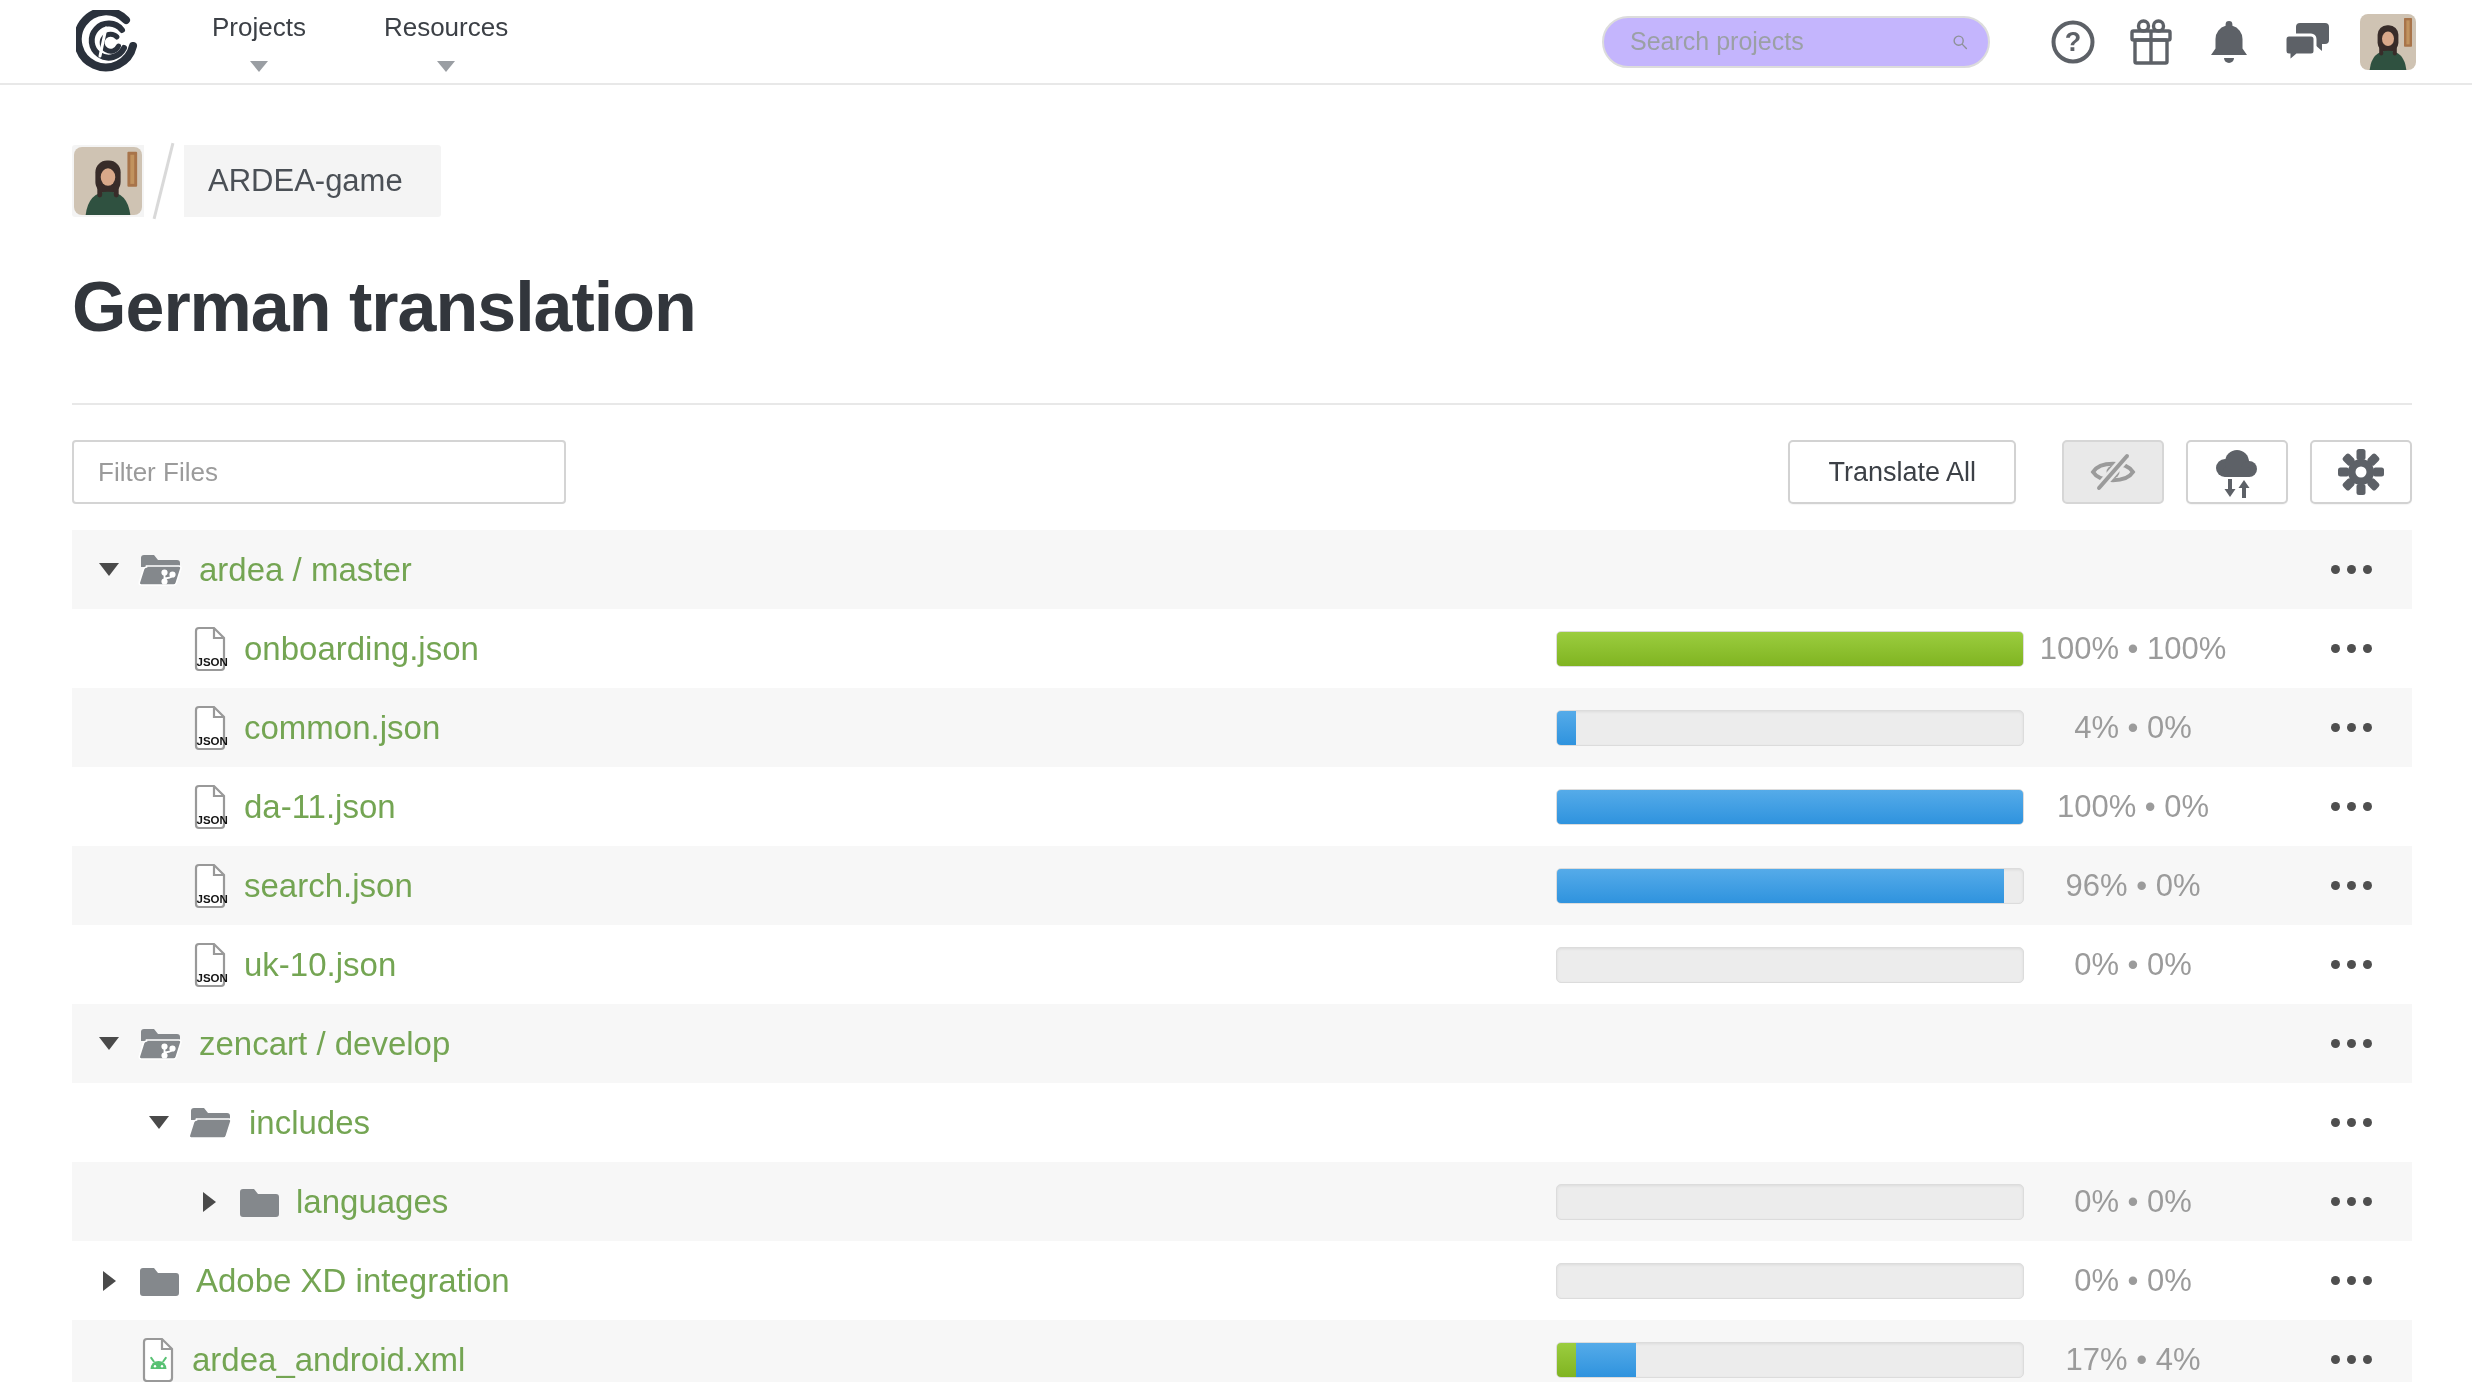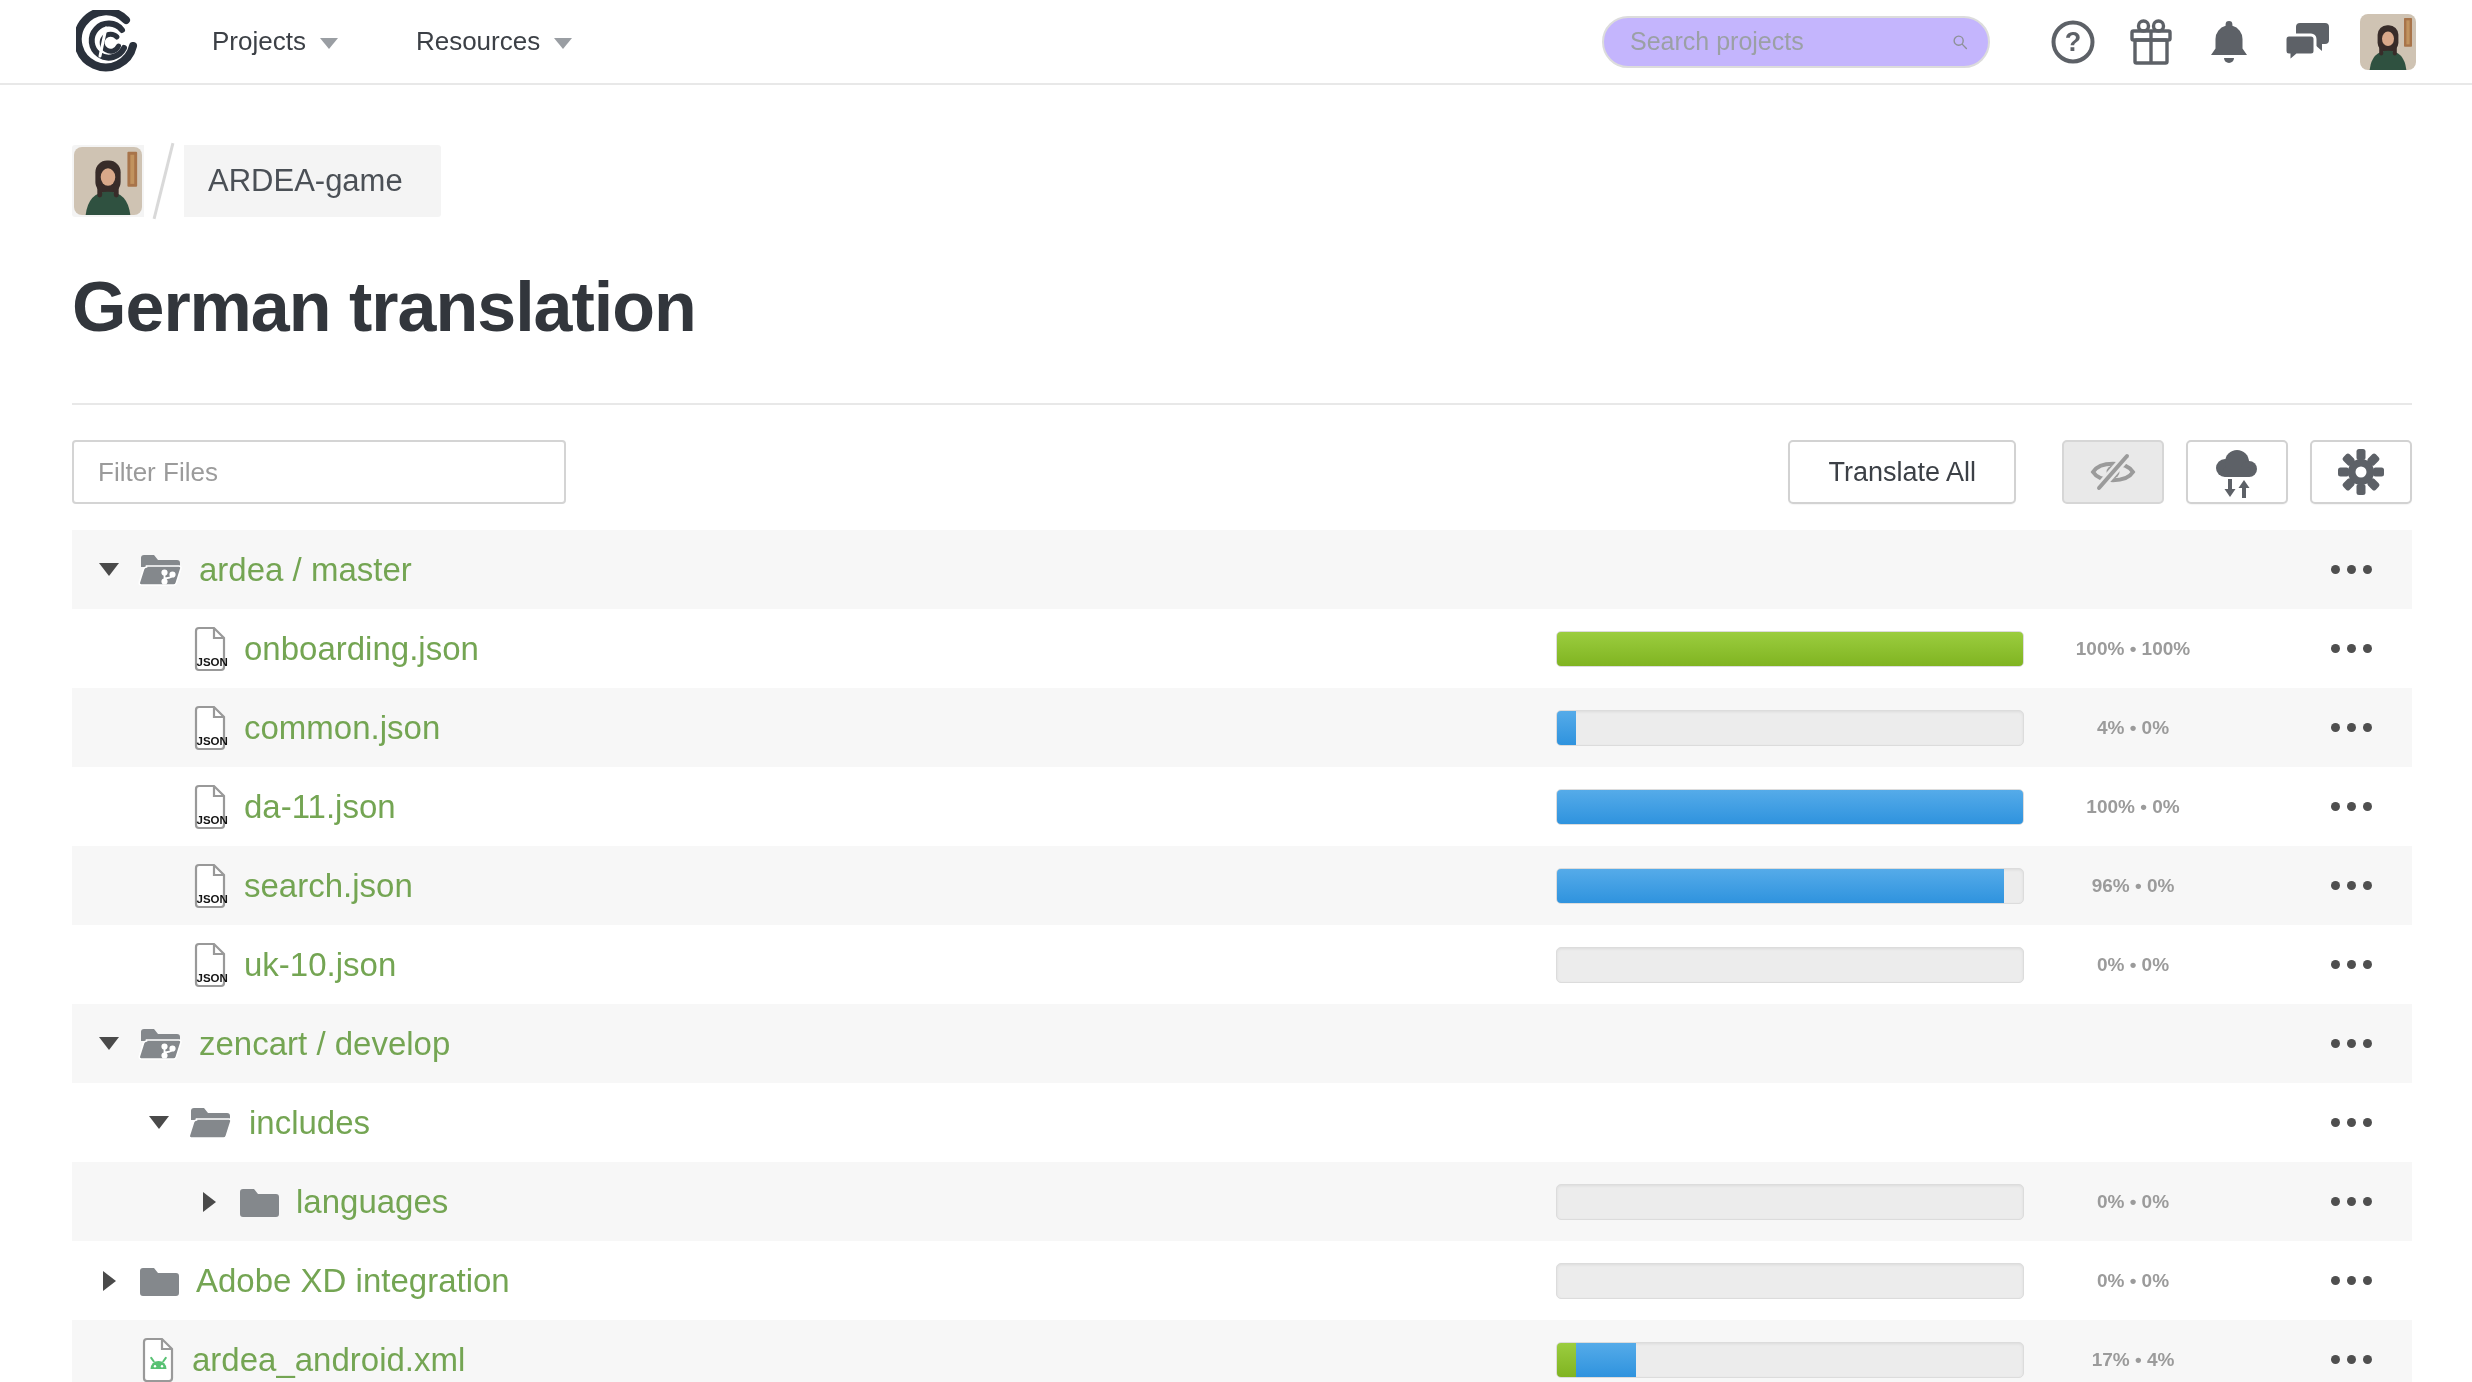--- a/index.html
+++ b/index.html
@@ -4,21 +4,21 @@
 <style>
   * { box-sizing: border-box; margin: 0; padding: 0; }
   html,body { width: 2472px; height: 1382px; background:#fff; overflow:hidden;
     font-family:"Liberation Sans","DejaVu Sans",sans-serif; color:#3c4046; }
 
   
   .topnav { height:85px; display:flex; align-items:center; padding:0 56px 0 76px;
     background:#fff; border-bottom:2px solid #e8e8e8; }
   .logo { width:64px; height:64px; margin-right:72px; flex:none; }
   .nav-menu { display:flex; align-items:center; gap:14px; font-size:26px; color:#3c4046;
-    margin-right:78px; cursor:pointer; }
+    margin-right:78px; cursor:pointer;flex-direction:column; }
   .caret-sm { width:0; height:0; border-left:9px solid transparent; border-right:9px solid transparent;
     border-top:11px solid #9a9ea3; margin-top:4px; }
   .nav-spacer { flex:1; }
   .search-pill { width:388px; height:52px; border:2px solid #dcdcdc; border-radius:28px;
     display:flex; align-items:center; padding:0 20px 0 26px; margin-right:44px; background:#c4b5fd; }
   .search-pill input { border:none; outline:none; flex:1; font-size:25px; color:#555;
     font-family:inherit; background:transparent; }
   .search-pill input::placeholder { color:#9ba0a5; }
   .nav-icon-btn { width:78px; height:60px; display:flex; align-items:center; justify-content:center;
     cursor:pointer; flex:none; }
@@ -69,21 +69,21 @@
   .caret-right { width:0; height:0; border-top:10px solid transparent; border-bottom:10px solid transparent;
     border-left:13px solid #4a4a4a; }
   .ficon { margin-right:16px; display:flex; flex:none; }
   .flabel { font-size:33px; color:#74a553; cursor:pointer; white-space:nowrap; }
   .bar-col { width:468px; flex:none; }
   .track { height:36px; border:1px solid #dcdcdc; background:#ececec; border-radius:5px;
     overflow:hidden; display:flex; box-shadow:inset 0 1px 3px rgba(0,0,0,0.07); }
   .seg { height:100%; }
   .seg.approved { background:linear-gradient(#9bcd3f,#80b421); }
   .seg.translated { background:linear-gradient(#55abe9,#2f93de); }
-  .pct-col { width:218px; flex:none; text-align:center; font-size:19px; color:#9b9b9b; white-space:nowrap;font-weight:bold; }
+  .pct-col { width:218px; flex:none; text-align:center; font-size:31px; color:#9b9b9b; white-space:nowrap; }
   .menu-col { width:170px; flex:none; display:flex; justify-content:flex-end; padding-right:40px; }
   .dots { display:flex; gap:7px; cursor:pointer; padding:10px 0; }
   .dots span { width:9px; height:9px; border-radius:50%; background:#4f4f4f; display:block; }
 </style>
 </head>
 <body>
 
 <svg width="0" height="0" style="position:absolute">
   <defs>
     <g id="def-avatar">

